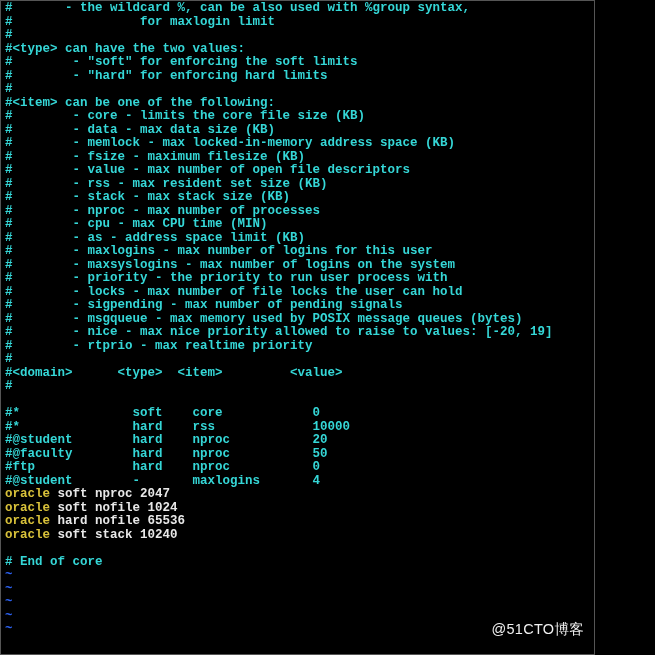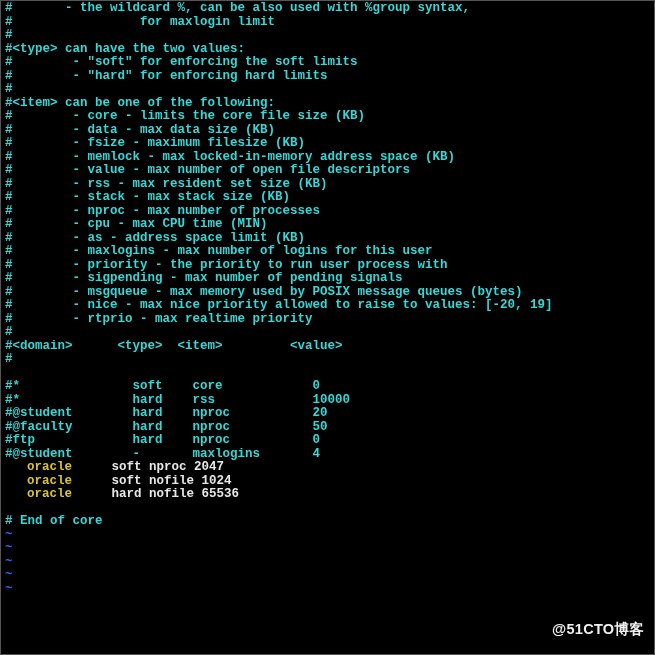--- a/index.html
+++ b/index.html
@@ -9,84 +9,87 @@
     height: 655px;
     background: #000;
     overflow: hidden;
     font-family: "Courier New", monospace;
     font-size: 12.5px;
     line-height: 13.5px;
     color: #fff;
   }
   .screen {
     position: relative;
-    width: 655px;
+    width: 595px;
     height: 655px;
     box-sizing: border-box;
     border: 1px solid #555;
     padding: 1px 4px;
   }
   .ln { white-space: pre; }
   .cmt { color: #35d7d7; font-weight: bold; }      
-  .kw  { color: #d8c13a; font-weight: bold; margin-left: 22px; }      
-  .txt { color: #e8e8e8; font-weight: bold; margin-left: 32px; }      
+  .kw  { color: #d8c13a; font-weight: bold; }      
+  .txt { color: #e8e8e8; font-weight: bold; }      
   .tilde { color: #2a60f0; font-weight: bold; }    
   .wm {
     position: absolute;
     right: 10px;
     bottom: 18px;
     color: #f0f0f0;
     font-family: Arial, sans-serif;
     font-size: 14.5px;
-    font-weight: bold;
+    font-weight: normal;
     letter-spacing: 0.3px;
   }
 </style>
 </head>
 <body>
 
 <div class="screen">
   <div class="ln cmt">#       - the wildcard %, can be also used with %group syntax,</div>
   <div class="ln cmt">#                 for maxlogin limit</div>
   <div class="ln cmt">#</div>
   <div class="ln cmt">#&lt;type&gt; can have the two values:</div>
   <div class="ln cmt">#        - "soft" for enforcing the soft limits</div>
   <div class="ln cmt">#        - "hard" for enforcing hard limits</div>
   <div class="ln cmt">#</div>
   <div class="ln cmt">#&lt;item&gt; can be one of the following:</div>
   <div class="ln cmt">#        - core - limits the core file size (KB)</div>
   <div class="ln cmt">#        - data - max data size (KB)</div>
+  <div class="ln cmt">#        - memlock - max locked-in-memory address space (KB)</div>
   <div class="ln cmt">#        - fsize - maximum filesize (KB)</div>
-  <div class="ln cmt">#        - memlock - max locked-in-memory address space (KB)</div>
   <div class="ln cmt">#        - value - max number of open file descriptors</div>
   <div class="ln cmt">#        - rss - max resident set size (KB)</div>
   <div class="ln cmt">#        - stack - max stack size (KB)</div>
   <div class="ln cmt">#        - nproc - max number of processes</div>
   <div class="ln cmt">#        - cpu - max CPU time (MIN)</div>
   <div class="ln cmt">#        - as - address space limit (KB)</div>
   <div class="ln cmt">#        - maxlogins - max number of logins for this user</div>
+  <div class="ln cmt">#        - maxsyslogins - max number of logins on the system</div>
   <div class="ln cmt">#        - priority - the priority to run user process with</div>
+  <div class="ln cmt">#        - locks - max number of file locks the user can hold</div>
   <div class="ln cmt">#        - sigpending - max number of pending signals</div>
   <div class="ln cmt">#        - msgqueue - max memory used by POSIX message queues (bytes)</div>
   <div class="ln cmt">#        - nice - max nice priority allowed to raise to values: [-20, 19]</div>
   <div class="ln cmt">#        - rtprio - max realtime priority</div>
   <div class="ln cmt">#</div>
   <div class="ln cmt">#&lt;domain&gt;      &lt;type&gt;  &lt;item&gt;         &lt;value&gt;</div>
   <div class="ln cmt">#</div>
   <div class="ln">&nbsp;</div>
   <div class="ln cmt">#*               soft    core            0</div>
   <div class="ln cmt">#*               hard    rss             10000</div>
   <div class="ln cmt">#@student        hard    nproc           20</div>
   <div class="ln cmt">#@faculty        hard    nproc           50</div>
   <div class="ln cmt">#ftp             hard    nproc           0</div>
   <div class="ln cmt">#@student        -       maxlogins       4</div>
 
   <div class="ln"><span class="kw">oracle</span><span class="txt"> soft nproc 2047</span></div>
   <div class="ln"><span class="kw">oracle</span><span class="txt"> soft nofile 1024</span></div>
   <div class="ln"><span class="kw">oracle</span><span class="txt"> hard nofile 65536</span></div>
+  <div class="ln"><span class="kw">oracle</span><span class="txt"> soft stack 10240</span></div>
 
   <div class="ln">&nbsp;</div>
   <div class="ln cmt"># End of core</div>
 
   <div class="ln tilde">~</div>
   <div class="ln tilde">~</div>
   <div class="ln tilde">~</div>
   <div class="ln tilde">~</div>
   <div class="ln tilde">~</div>
 

